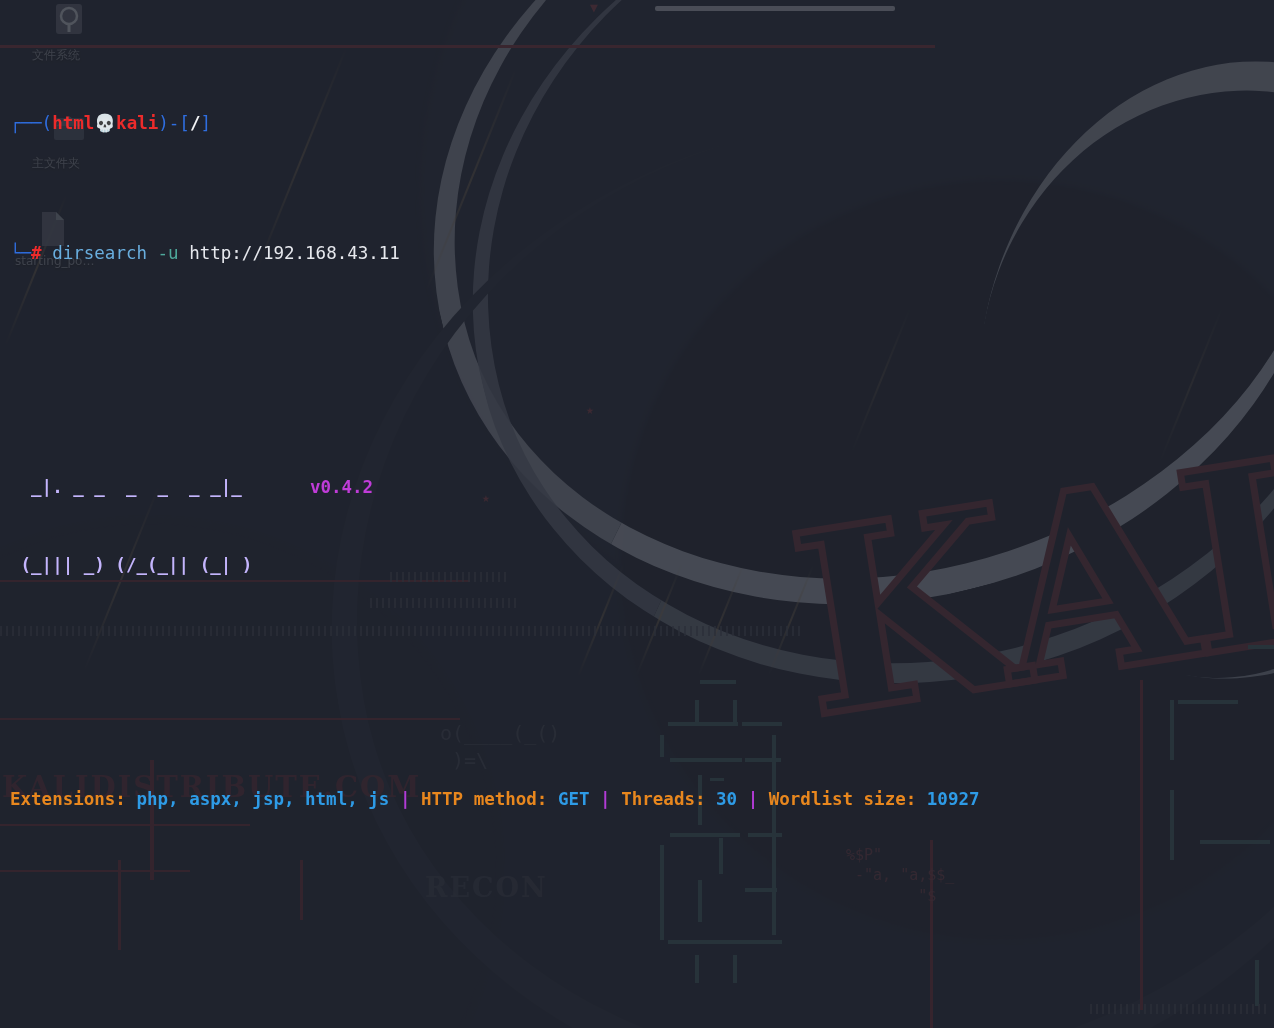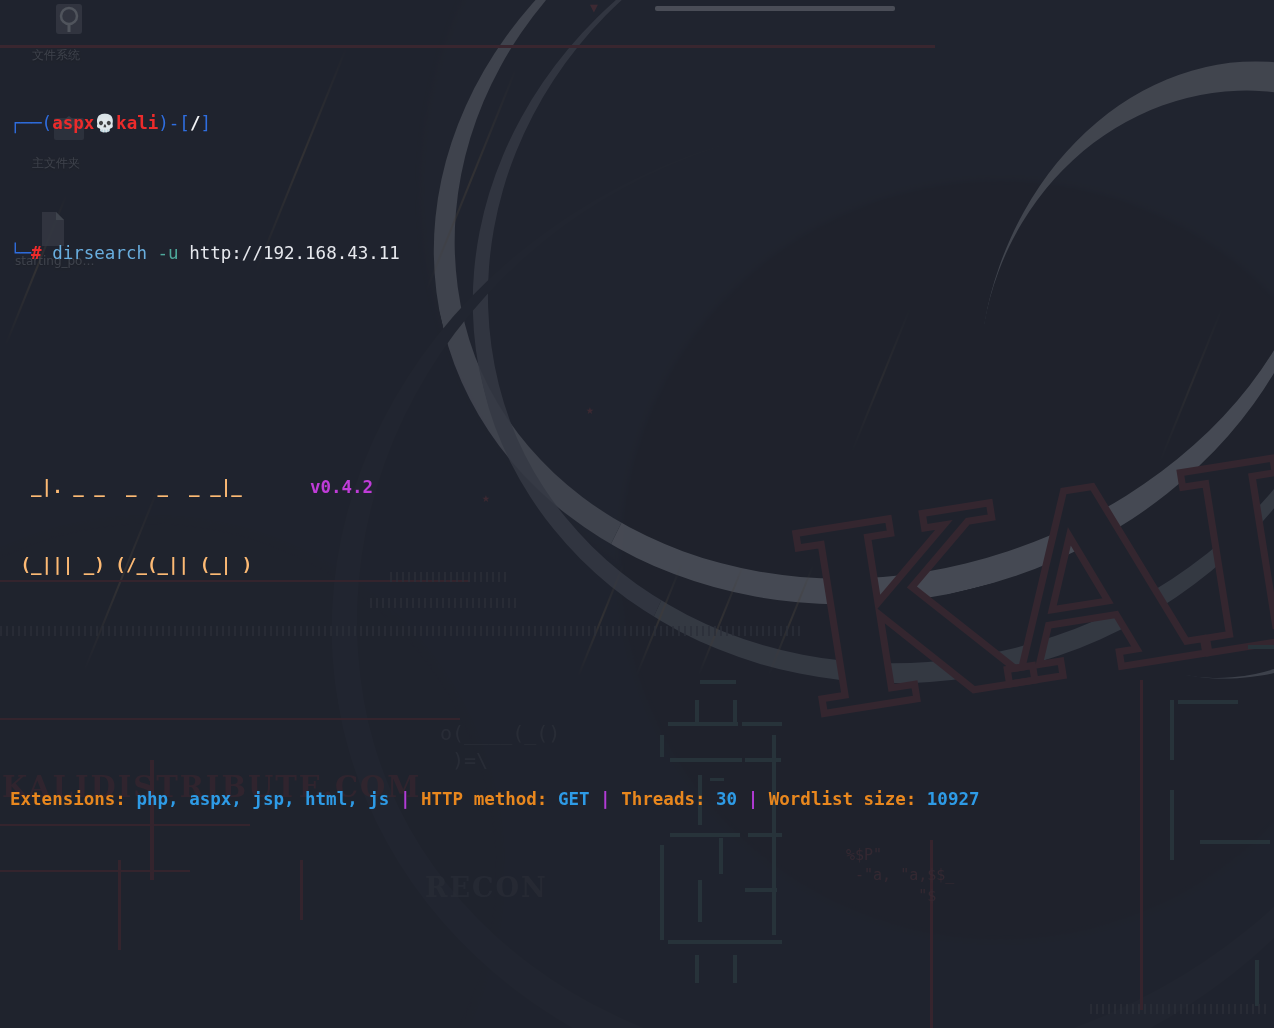--- a/index.html
+++ b/index.html
@@ -136,21 +136,21 @@
   .row.blank { }
 
   
   .c-blue    { color:#2f6ee0; }
   .c-red     { color:#ec2b2b; font-weight:bold; }
   .c-white   { color:#f4f5f7; font-weight:bold; }
   .c-cmd     { color:#69aede; }
   .c-flag    { color:#4ea89b; }
   .c-plain   { color:#e7e9ee; }
 
-  .c-banner  { color:#fdba74; font-weight:bold; }
+  .c-banner  { color:#c4b5fd; font-weight:bold; }
   .c-version { color:#c03cd8; font-weight:bold;margin-left:26px; }
 
   .c-label   { color:#e8871e; font-weight:bold; }
   .c-value   { color:#2e9be6; font-weight:bold; }
   .c-pipe    { color:#b23bd6; font-weight:bold; }
 
   .c-path    { color:#eceef2; }
 </style>
 </head>
 <body>
@@ -260,21 +260,21 @@
       <path d="M10 4 h14 l8 8 v26 h-22 z" fill="#6b6f7a" opacity=".85"></path>
       <path d="M24 4 l8 8 h-8 z" fill="#9a9ea8" opacity=".9"></path>
     </svg>
     <span class="dlabel">starting_po…</span>
   </div>
 </div>
 
 <div id="terminal">
 
   
-  <div class="row"><span class="c-blue">┌──</span><span class="c-blue">(</span><span class="c-red">aspx</span><span class="c-red">💀</span><span class="c-red">kali</span><span class="c-blue">)-[</span><span class="c-white">/</span><span class="c-blue">]</span></div>
+  <div class="row"><span class="c-blue">┌──</span><span class="c-blue">(</span><span class="c-red">html</span><span class="c-red">💀</span><span class="c-red">kali</span><span class="c-blue">)-[</span><span class="c-white">/</span><span class="c-blue">]</span></div>
 
   
   <div class="row"><span class="c-blue">└─</span><span class="c-red">#</span><span> </span><span class="c-cmd">dirsearch</span><span> </span><span class="c-flag">-u</span><span> </span><span class="c-plain">http://192.168.43.11</span></div>
 
   <div class="row blank"> </div>
 
   
   <div class="row"><span class="c-banner">  _|. _ _  _  _  _ _|_    </span><span class="c-version">v0.4.2</span></div>
   <div class="row"><span class="c-banner"> (_||| _) (/_(_|| (_| )   </span></div>
 

